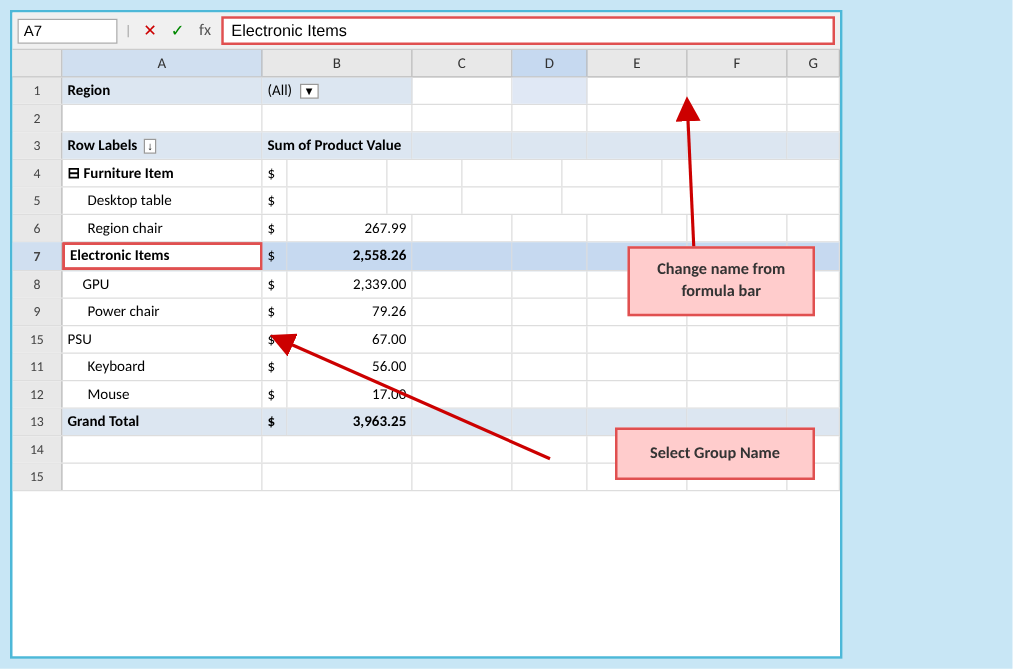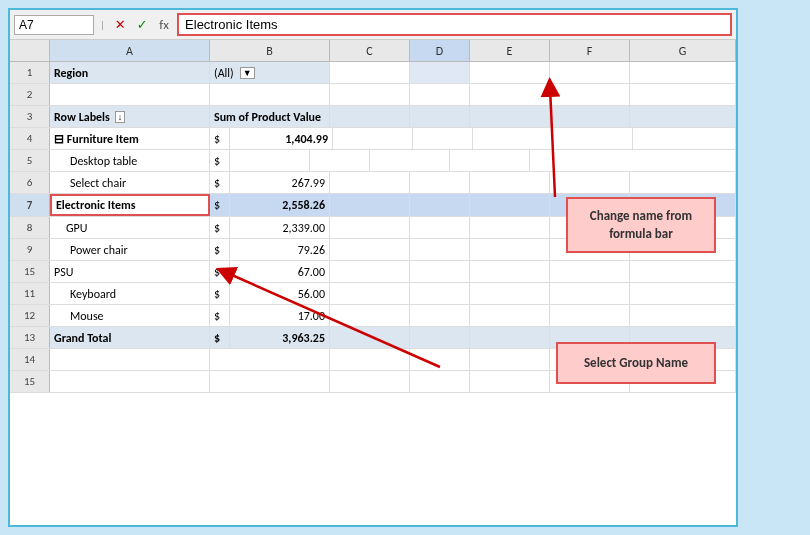--- a/index.html
+++ b/index.html
@@ -8,21 +8,21 @@
       font-family: Calibri, Arial, sans-serif;
       font-size: 13px;
       width: 810px;
       height: 535px;
       overflow: hidden;
       padding: 8px;
     }
     .excel-window {
       background: #fff;
       border: 2px solid #4db8d8;
-      width: 730px;
+      width: 666px;
       height: 519px;
       display: flex;
       flex-direction: column;
     }
     
     .formula-bar {
       display: flex;
       align-items: center;
       border-bottom: 1px solid #ccc;
       background: #f0f0f0;
@@ -256,42 +256,41 @@
       <div class="cell cell-d"></div>
       <div class="cell cell-e"></div>
       <div class="cell cell-f"></div>
       <div class="cell cell-g"></div>
     </div>
 
     <div class="grid-row">
       <div class="row-num">4</div>
       <div class="cell cell-a" style="font-weight:bold;">⊟ Furniture Item</div>
       <div class="cell cell-b" style="width:20px;min-width:20px;">$</div>
-      <div class="cell cell-b" style="flex:1;justify-content:flex-end;font-weight:bold;width:100px;min-width:100px;">1,404.99</div>
       <div class="cell cell-c"></div>
       <div class="cell cell-d"></div>
       <div class="cell cell-e"></div>
       <div class="cell cell-f"></div>
       <div class="cell cell-g"></div>
     </div>
 
     <div class="grid-row">
       <div class="row-num">5</div>
       <div class="cell cell-a" style="padding-left:20px;">Desktop table</div>
       <div class="cell" style="width:20px;min-width:20px;">$</div>
       <div class="cell cell-c"></div>
       <div class="cell cell-d"></div>
       <div class="cell cell-e"></div>
       <div class="cell cell-f"></div>
       <div class="cell cell-g"></div>
     </div>
 
     <div class="grid-row">
       <div class="row-num">6</div>
-      <div class="cell cell-a" style="padding-left:20px;">Select chair</div>
+      <div class="cell cell-a" style="padding-left:20px;">Region chair</div>
       <div class="cell" style="width:20px;min-width:20px;">$</div>
       <div class="cell" style="justify-content:flex-end;width:100px;min-width:100px;">267.99</div>
       <div class="cell cell-c"></div>
       <div class="cell cell-d"></div>
       <div class="cell cell-e"></div>
       <div class="cell cell-f"></div>
       <div class="cell cell-g"></div>
     </div>
 
     <div class="grid-row" style="background:#c6d9f0;">

